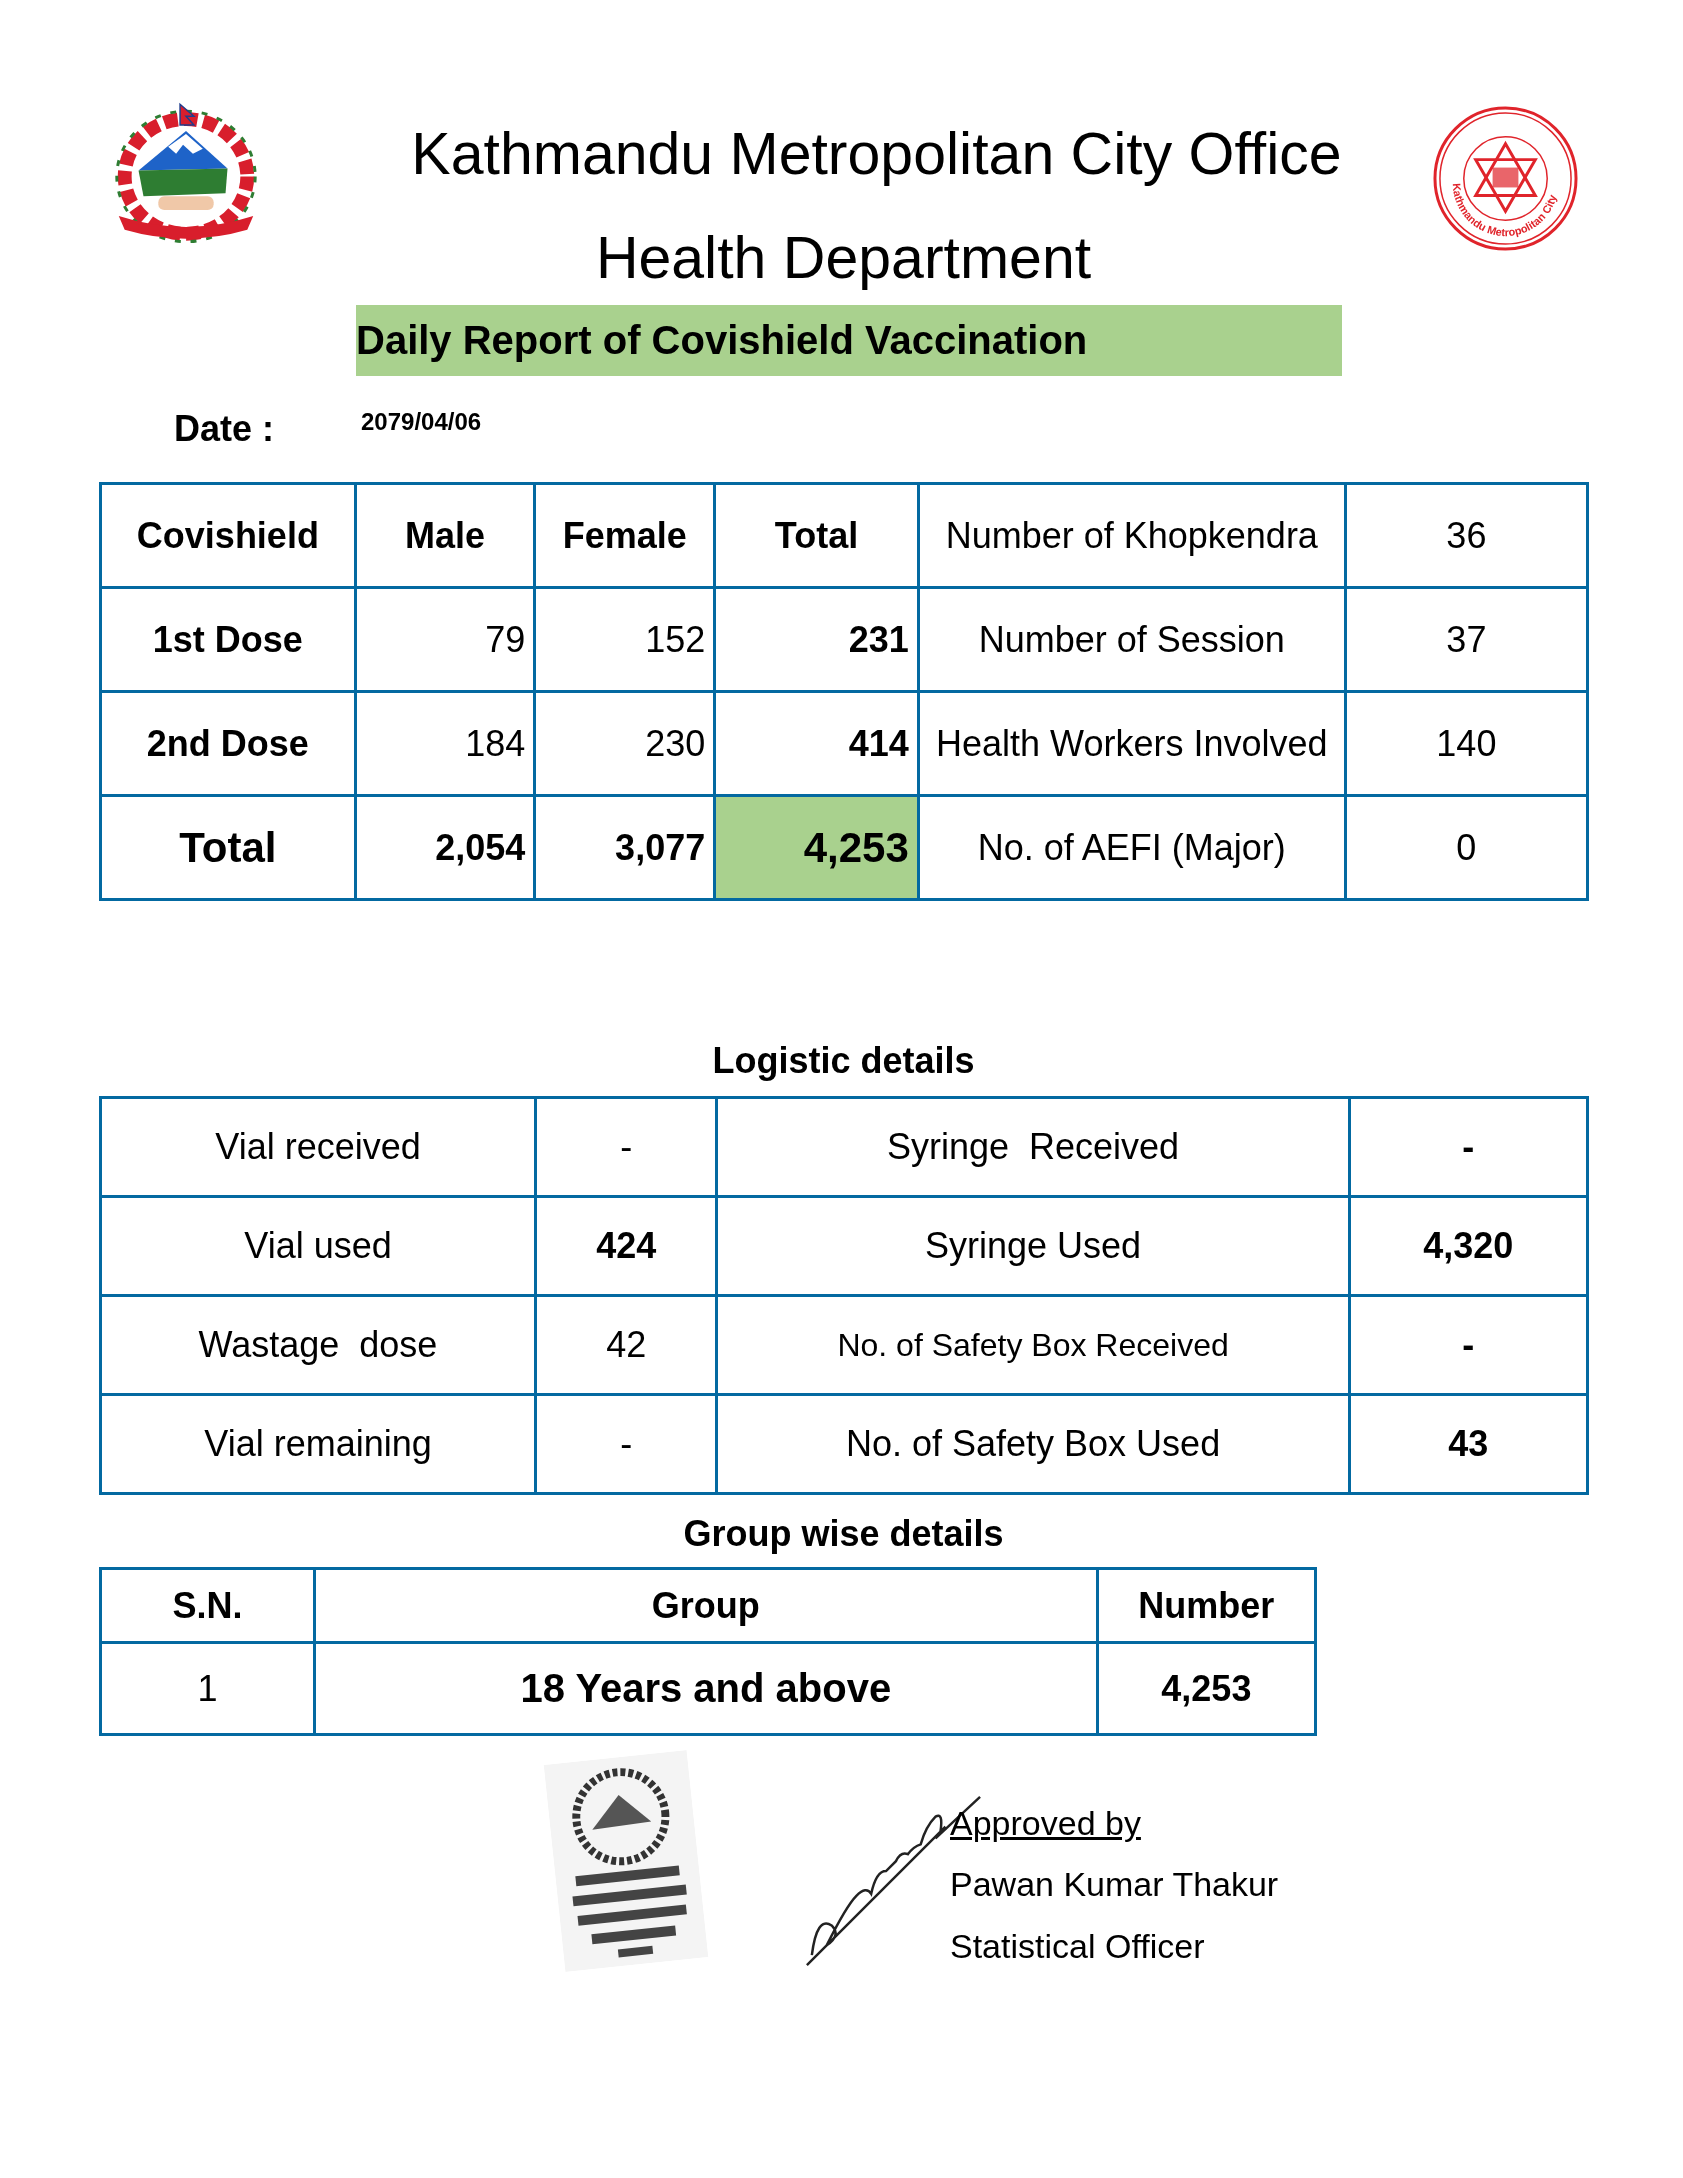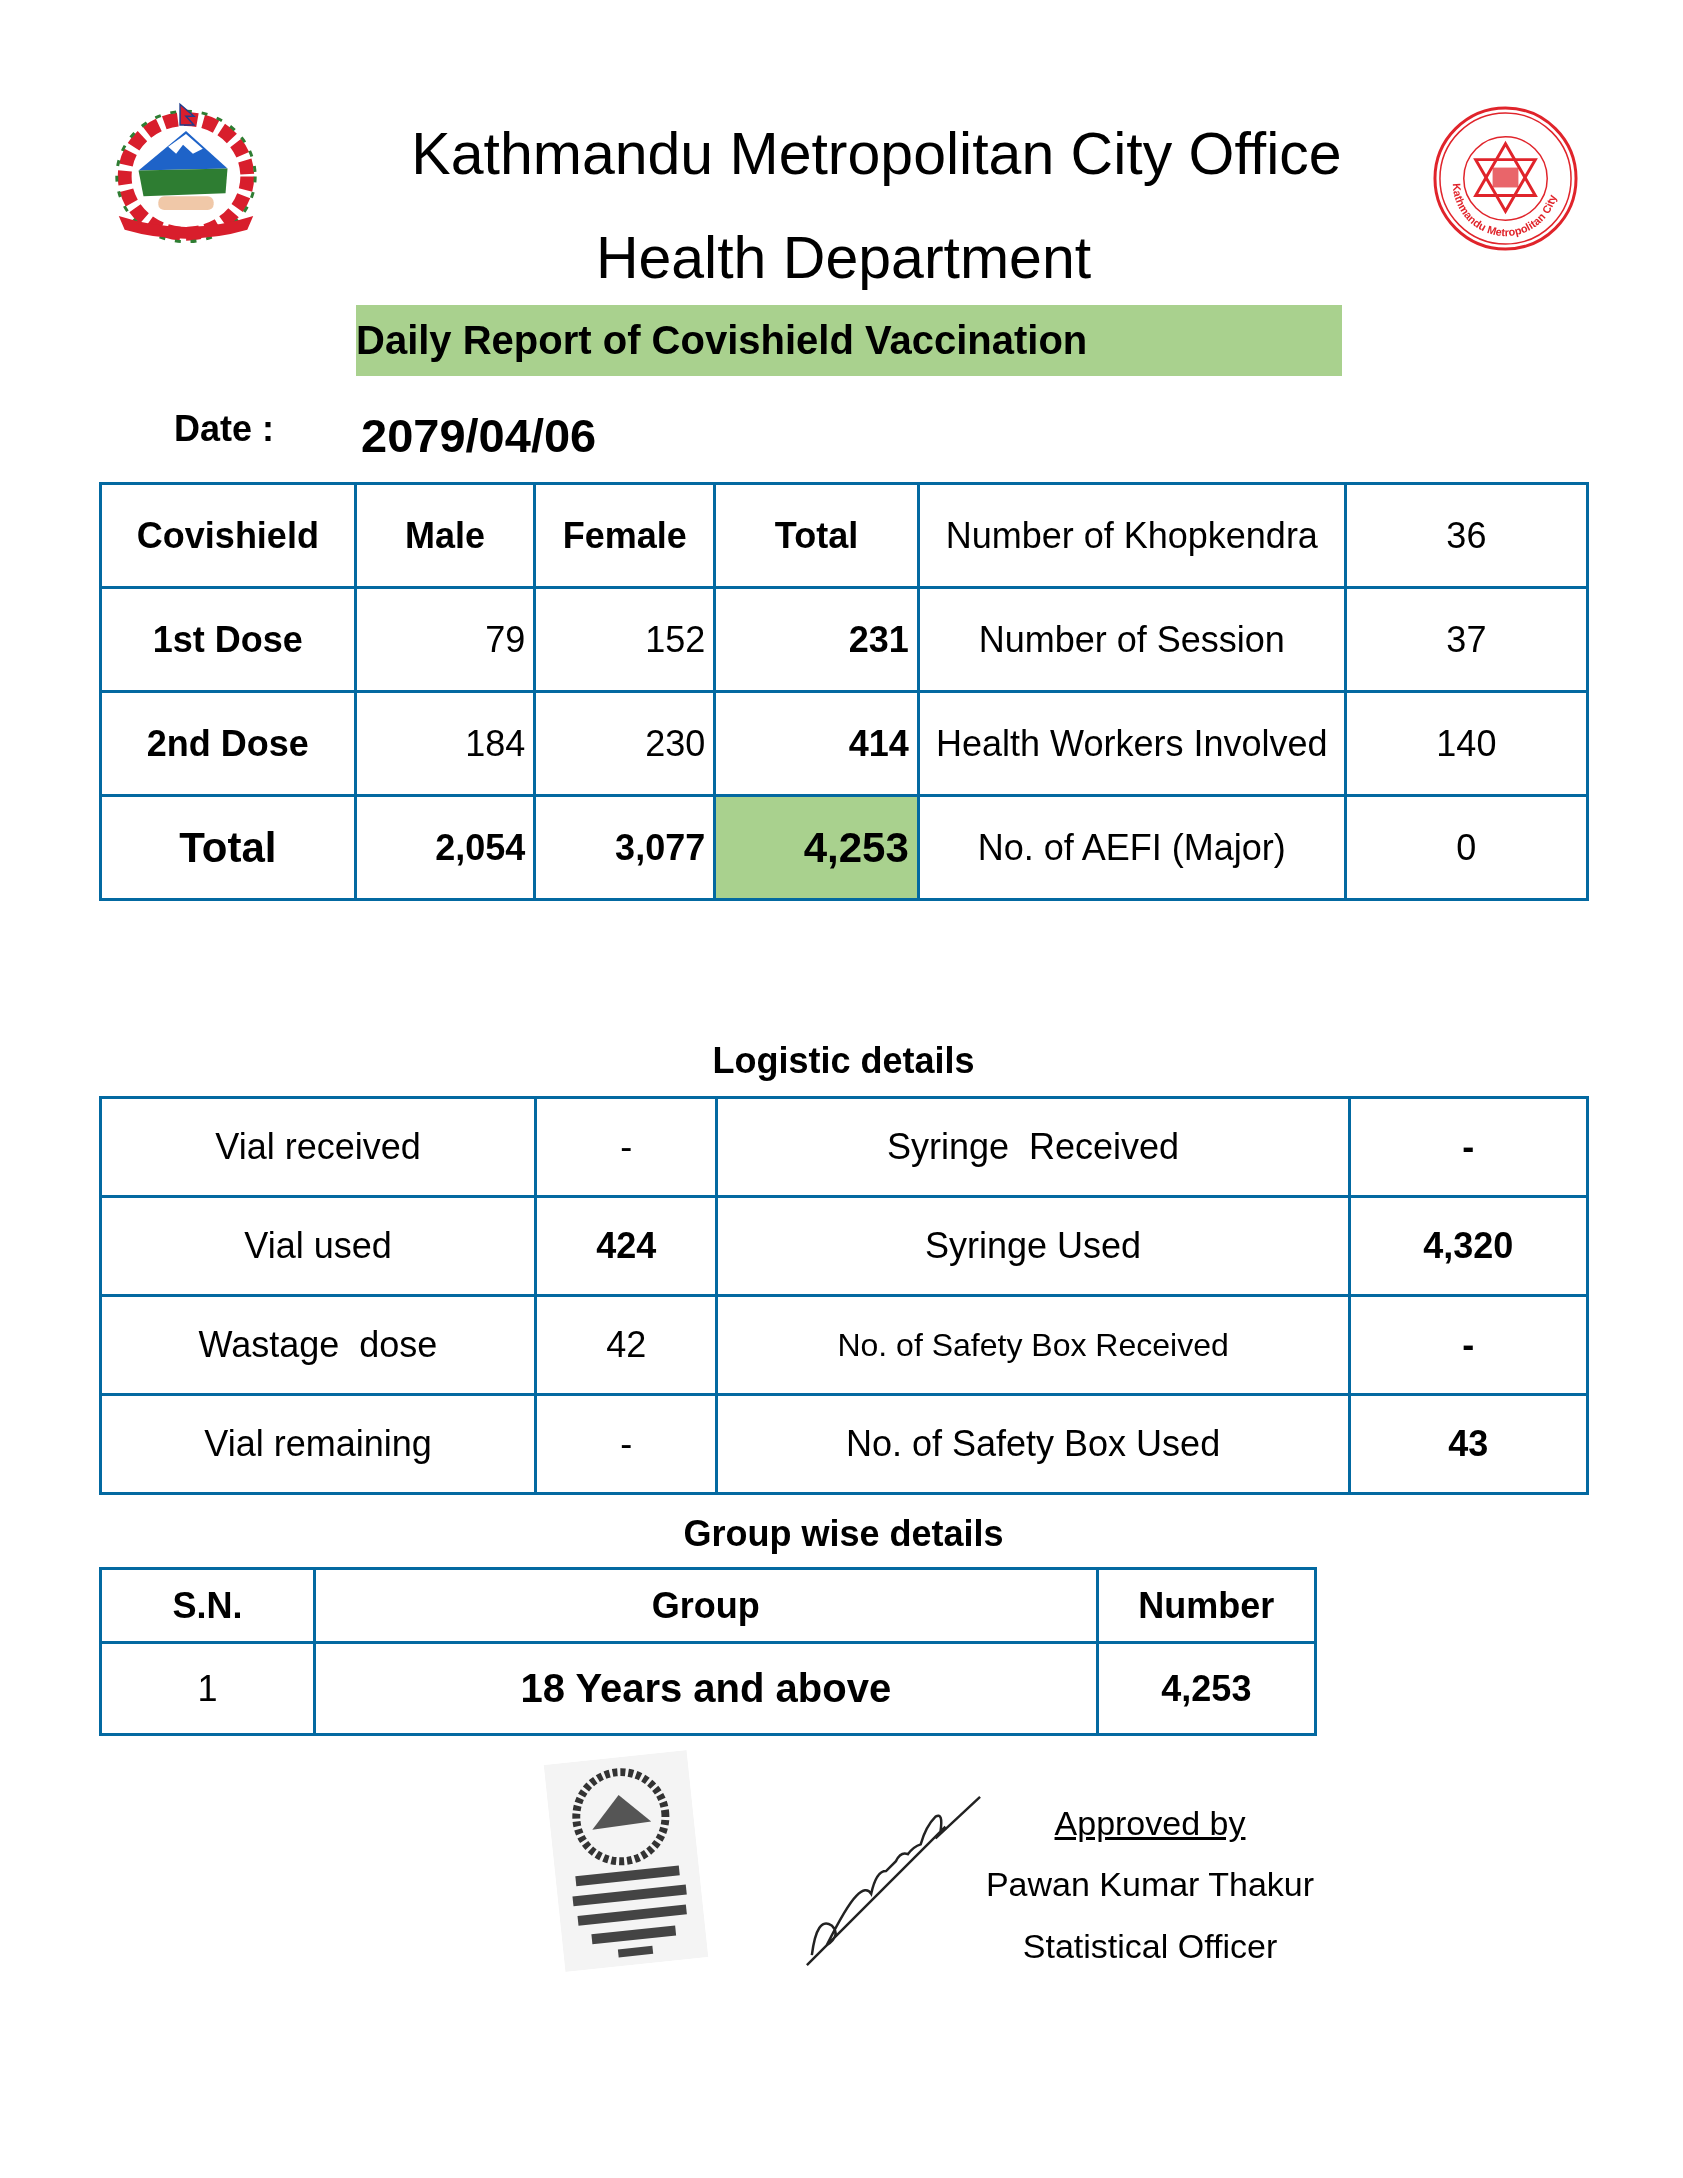--- a/index.html
+++ b/index.html
@@ -2,34 +2,34 @@
 <html><head>
 <meta charset="utf-8">
 <style>
   html,body{margin:0;padding:0;background:#fff;}
   body{width:1683px;height:2178px;position:relative;overflow:hidden;font-family:"Liberation Sans","DejaVu Sans",sans-serif;color:#000;}
   .abs{position:absolute;}
   .title1{left:4px;width:1683px;top:119px;text-align:center;font-size:59px;line-height:71px;margin-left:31px;}
   .title2{left:0;width:1687px;top:223px;text-align:center;font-size:59px;line-height:71px;}
   .banner{left:356px;top:305px;width:986px;height:71px;background:#a9d18e;text-align:left;font-weight:bold;font-size:40px;line-height:71px;}
   .date-label{left:174px;top:408px;font-weight:bold;font-size:36px;}
-  .date-val{left:361px;top:408px;font-weight:bold;font-size:47px;}
+  .date-val{left:361px;top:408px;font-weight:bold;font-size:24px;}
   table{border-collapse:collapse;position:absolute;}
   td{border:3px solid #0369a1;padding:0 8px;font-size:36px;}
   .main{left:99px;top:482px;width:1490px;}
   .main td{height:101px;}
   .c{text-align:center;} .r{text-align:right;} .l{text-align:center;margin-left:32px;}
   .b{font-weight:bold;}
   .green{background:#a9d18e;}
   .sec-title{left:0;width:1687px;text-align:center;font-weight:bold;font-size:36px;}
   .logi{left:99px;top:1096px;width:1490px;}
   .logi td{height:96px;}
   .grp{left:99px;top:1567px;width:1218px;}
   .sm{font-size:32px;}
-  .approve{left:950px;width:400px;text-align:center;font-size:34px;}
+  .approve{left:950px;width:400px;text-align:left;font-size:34px;}
 </style>
 </head>
 <body>
 
 <div class="abs" style="left:99px;top:99px;width:173px;height:149px;">
   <svg width="173" height="149" viewBox="0 0 175 150">
     <ellipse cx="88" cy="78" rx="62" ry="58" fill="none" stroke="#d81e2c" stroke-width="14" stroke-dasharray="14 6"></ellipse>
     <ellipse cx="88" cy="78" rx="70" ry="66" fill="none" stroke="#2e7d32" stroke-width="3" stroke-dasharray="6 10"></ellipse>
     <polygon points="40,72 88,32 130,70" fill="#1e63c8"></polygon>
     <polygon points="40,72 130,70 128,95 45,98" fill="#2e7d32"></polygon>

